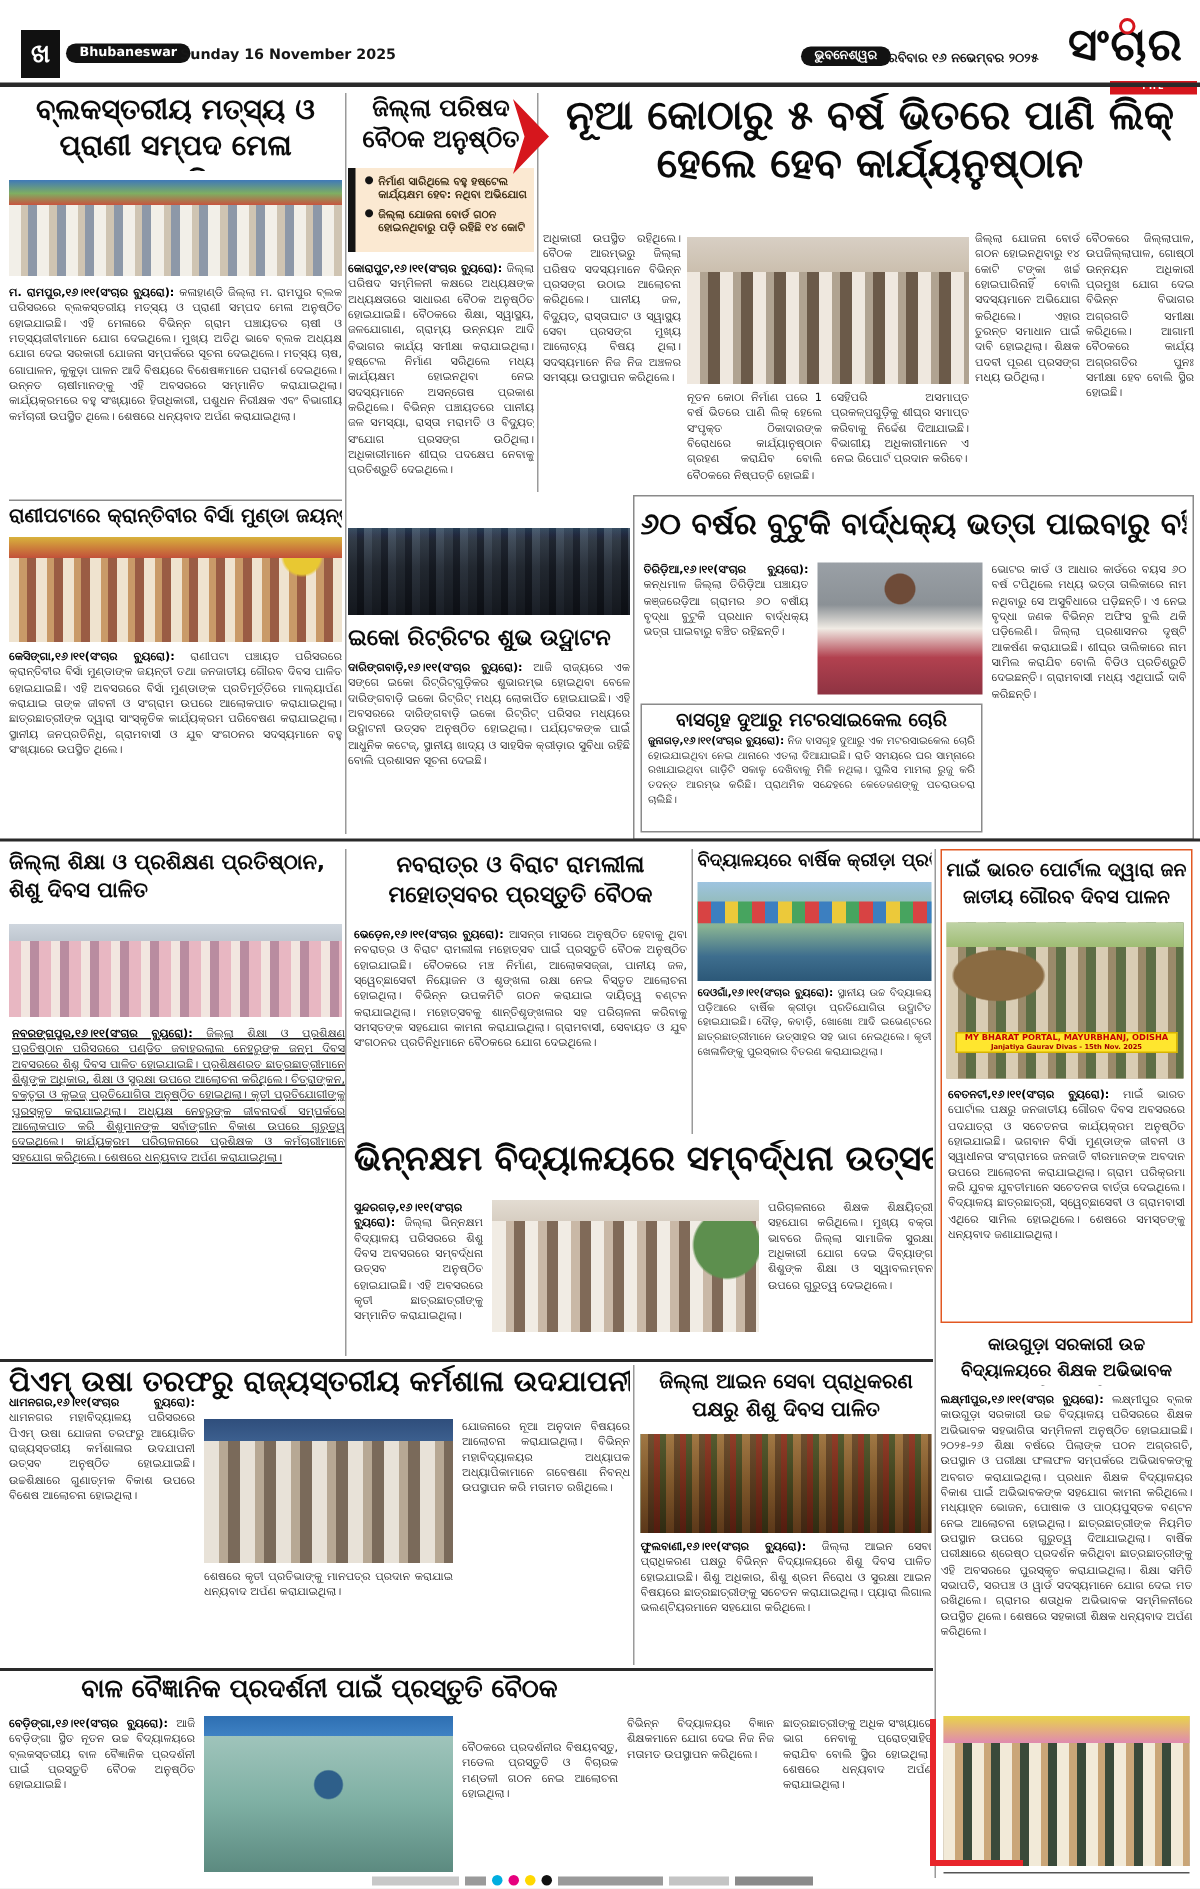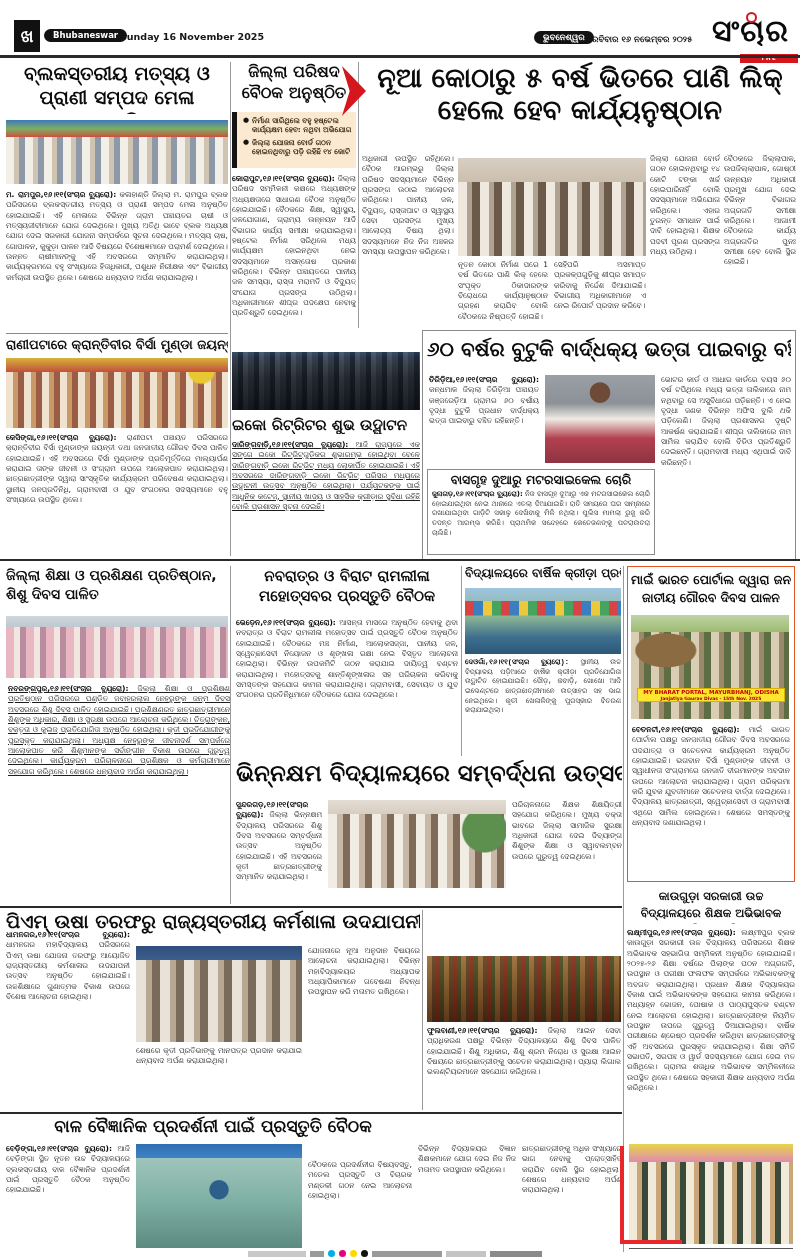--- a/index.html
+++ b/index.html
@@ -137,21 +137,21 @@
         <span>ନିଜ ବାସଗୃହ ଦୁଆରୁ ଏକ ମଟରସାଇକେଲ ଚୋରି ହୋଇଯାଇଥିବା ନେଇ ଥାନାରେ ଏତଲା ଦିଆଯାଇଛି। ରାତି ସମୟରେ ଘର ସାମ୍ନାରେ ରଖାଯାଇଥିବା ଗାଡ଼ିଟି ସକାଳୁ ଦେଖିବାକୁ ମିଳି ନଥିଲା। ପୁଲିସ ମାମଲା ରୁଜୁ କରି ତଦନ୍ତ ଆରମ୍ଭ କରିଛି। ପ୍ରାଥମିକ ସନ୍ଦେହରେ କେତେଜଣଙ୍କୁ ପଚରାଉଚରା ଚାଲିଛି।</span>
       </p>
     </div>
   </div>
 
   <div class="abs" style="left:232px;top:350px;width:188px;height:206px;">
     <div class="ph" style="left:0;top:2px;width:188px;height:58px;background:
          repeating-linear-gradient(90deg,#3a3f46 0 6px,#242830 6px 11px,#4b5159 11px 16px),
          linear-gradient(180deg,#7e8a93 0%,#4a5057 45%,#2b2f35 100%);background-blend-mode:overlay;"></div>
     <div class="hl nw" style="position:absolute;left:0;top:66px;width:188px;font-size:15px;">ଇକୋ ରିଟ୍ରିଟର ଶୁଭ ଉଦ୍ଘାଟନ</div>
-    <p class="bd abs" style="left:0;top:90px;width:188px;height:114px;margin:0;text-decoration:underline;">
+    <p class="bd abs" style="left:0;top:90px;width:188px;height:114px;margin:0;">
       <b class="dl">ଦାରିଙ୍ଗବାଡ଼ି,୧୬।୧୧(ସଂଚାର ବ୍ୟୁରୋ):</b>
       <span>ଆଜି ରାଜ୍ୟରେ ଏକ ସଙ୍ଗେ ଇକୋ ରିଟ୍ରିଟ୍‌ଗୁଡ଼ିକର ଶୁଭାରମ୍ଭ ହୋଇଥିବା ବେଳେ ଦାରିଙ୍ଗବାଡ଼ି ଇକୋ ରିଟ୍ରିଟ୍ ମଧ୍ୟ ଲୋକାର୍ପିତ ହୋଇଯାଇଛି। ଏହି ଅବସରରେ ଦାରିଙ୍ଗବାଡ଼ି ଇକୋ ରିଟ୍ରିଟ୍ ପରିସର ମଧ୍ୟରେ ଉଦ୍ଘାଟନୀ ଉତ୍ସବ ଅନୁଷ୍ଠିତ ହୋଇଥିଲା। ପର୍ଯ୍ୟଟକଙ୍କ ପାଇଁ ଆଧୁନିକ କଟେଜ୍, ସ୍ଥାନୀୟ ଖାଦ୍ୟ ଓ ସାହସିକ କ୍ରୀଡ଼ାର ସୁବିଧା ରହିଛି ବୋଲି ପ୍ରଶାସନ ସୂଚନା ଦେଇଛି।</span>
     </p>
   </div>
 
   <div class="hsep" style="left:0;top:559px;width:800px;height:2px;"></div>
 
   <div class="abs" style="left:6px;top:566px;width:222px;height:338px;">
     <div class="hl" style="font-size:14px;line-height:1.35;height:46px;">ଜିଲ୍ଲା ଶିକ୍ଷା ଓ ପ୍ରଶିକ୍ଷଣ ପ୍ରତିଷ୍ଠାନ, ଶିଶୁ ଦିବସ ପାଳିତ</div>
     <div class="ph" style="left:0;top:50px;width:222px;height:62px;background:
@@ -175,21 +175,21 @@
   </div>
 
   <div class="vsep" style="left:461px;top:566px;height:190px;"></div>
 
   <div class="abs" style="left:465px;top:566px;width:156px;height:190px;">
     <div class="hl ctr nw" style="font-size:12px;height:18px;">ବିଦ୍ୟାଳୟରେ ବାର୍ଷିକ କ୍ରୀଡ଼ା ପ୍ରତିଯୋଗିତା</div>
     <div class="ph" style="left:0;top:22px;width:156px;height:66px;
          background-image:repeating-linear-gradient(90deg,#d84343 0 9px,#3c7fc0 9px 18px,#ecc93a 18px 27px,#47a45f 27px 36px),
          linear-gradient(180deg,#9ec4e0 0%,#88b393 45%,#3e6e8e 75%,#2c5878 100%);
          background-size:100% 22%,100% 100%;background-position:0 26%,0 0;background-repeat:no-repeat;"></div>
-    <p class="bd abs" style="left:0;top:92px;width:156px;height:96px;margin:0;font-size:7px;font-family:Liberation Mono, monospace;">
+    <p class="bd abs" style="left:0;top:92px;width:156px;height:96px;margin:0;font-size:7px;">
       <b class="dl">ଦେଓଗାଁ,୧୬।୧୧(ସଂଚାର ବ୍ୟୁରୋ):</b>
       <span>ସ୍ଥାନୀୟ ଉଚ୍ଚ ବିଦ୍ୟାଳୟ ପଡ଼ିଆରେ ବାର୍ଷିକ କ୍ରୀଡ଼ା ପ୍ରତିଯୋଗିତା ଉଦ୍ଘାଟିତ ହୋଇଯାଇଛି। ଦୌଡ଼, କବାଡ଼ି, ଖୋଖୋ ଆଦି ଇଭେଣ୍ଟରେ ଛାତ୍ରଛାତ୍ରୀମାନେ ଉତ୍ସାହର ସହ ଭାଗ ନେଇଥିଲେ। କୃତୀ ଖେଳାଳିଙ୍କୁ ପୁରସ୍କାର ବିତରଣ କରାଯାଇଥିଲା।</span>
     </p>
   </div>
 
   <div class="vsep" style="left:623px;top:566px;height:686px;"></div>
 
   <div class="abs" style="left:627px;top:566px;width:168px;height:316px;border:1.5px solid #e25822;box-sizing:border-box;">
     <div class="hl ctr" style="font-size:12.5px;line-height:1.4;height:40px;margin-top:4px;">ମାଇଁ ଭାରତ ପୋର୍ଟାଲ ଦ୍ୱାରା ଜନ ଜାତୀୟ ଗୌରବ ଦିବସ ପାଳନ</div>
     <div class="ph" style="left:3px;top:48px;width:158px;height:104px;background:
@@ -234,20 +234,21 @@
          linear-gradient(180deg,#2f4e7c 0%,#3c5f8e 15%,rgba(0,0,0,0) 15%),
          repeating-linear-gradient(90deg,#e8e2d8 0 10px,#b7a894 10px 16px,#7a6a5a 16px 24px),
          linear-gradient(180deg,#d8d2c8 15%,#a6998a 60%,#6e6050 100%);"></div>
     <p class="bd abs" style="left:302px;top:36px;width:112px;height:160px;margin:0;">ଯୋଜନାରେ ନୂଆ ଅନୁଦାନ ବିଷୟରେ ଆଲୋଚନା କରାଯାଇଥିଲା। ବିଭିନ୍ନ ମହାବିଦ୍ୟାଳୟର ଅଧ୍ୟାପକ ଅଧ୍ୟାପିକାମାନେ ଗବେଷଣା ନିବନ୍ଧ ଉପସ୍ଥାପନ କରି ମତାମତ ରଖିଥିଲେ।</p>
     <p class="bd abs" style="left:130px;top:136px;width:166px;height:60px;margin:0;">ଶେଷରେ କୃତୀ ପ୍ରତିଭାଙ୍କୁ ମାନପତ୍ର ପ୍ରଦାନ କରାଯାଇ ଧନ୍ୟବାଦ ଅର୍ପଣ କରାଯାଇଥିଲା।</p>
   </div>
 
   <div class="vsep" style="left:422px;top:910px;height:200px;"></div>
 
   <div class="abs" style="left:427px;top:910px;width:194px;height:200px;">
+    <div class="hl ctr" style="font-size:13.5px;line-height:1.4;height:40px;margin-top:2px;">ଜିଲ୍ଲା ଆଇନ ସେବା ପ୍ରାଧିକରଣ ପକ୍ଷରୁ ଶିଶୁ ଦିବସ ପାଳିତ</div>
     <div class="ph" style="left:0;top:46px;width:194px;height:66px;background:
          repeating-linear-gradient(90deg,#c8a06a 0 5px,#8a6a4a 5px 9px,#b4513f 9px 13px,#6a7a4a 13px 17px),
          linear-gradient(180deg,#cdbfa4 0%,#a08a66 50%,#74583c 100%);background-blend-mode:multiply;"></div>
     <p class="bd abs" style="left:0;top:116px;width:194px;height:82px;margin:0;">
       <b class="dl">ଫୁଲବାଣୀ,୧୬।୧୧(ସଂଚାର ବ୍ୟୁରୋ):</b>
       <span>ଜିଲ୍ଲା ଆଇନ ସେବା ପ୍ରାଧିକରଣ ପକ୍ଷରୁ ବିଭିନ୍ନ ବିଦ୍ୟାଳୟରେ ଶିଶୁ ଦିବସ ପାଳିତ ହୋଇଯାଇଛି। ଶିଶୁ ଅଧିକାର, ଶିଶୁ ଶ୍ରମ ନିରୋଧ ଓ ସୁରକ୍ଷା ଆଇନ ବିଷୟରେ ଛାତ୍ରଛାତ୍ରୀଙ୍କୁ ସଚେତନ କରାଯାଇଥିଲା। ପ୍ୟାରା ଲିଗାଲ ଭଲଣ୍ଟିୟରମାନେ ସହଯୋଗ କରିଥିଲେ।</span>
     </p>
   </div>
 
   <div class="hsep" style="left:0;top:1112px;width:622px;height:2px;"></div>

